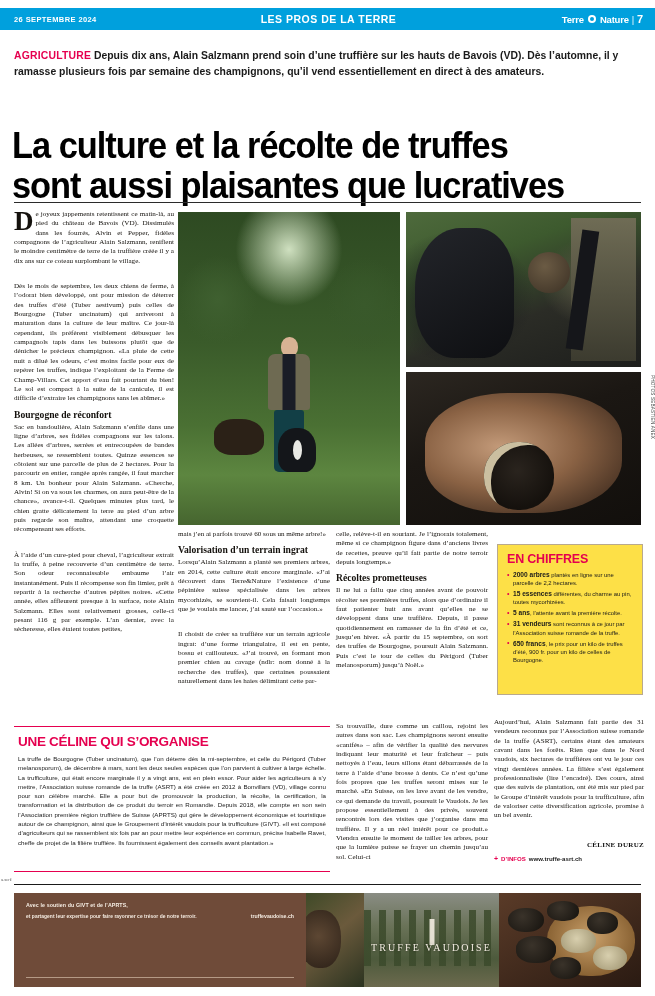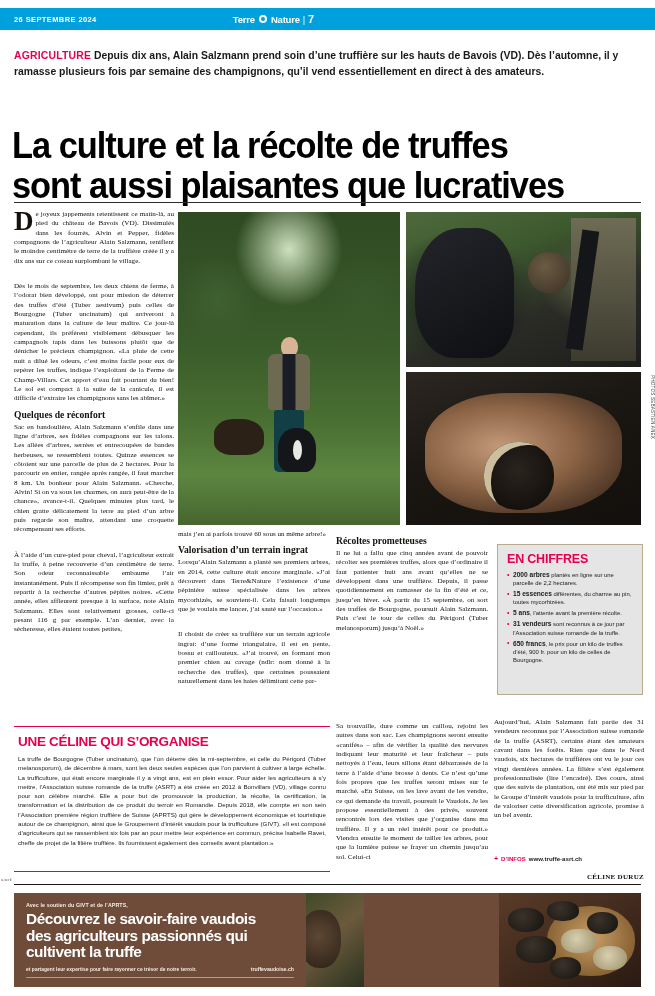--- a/index.html
+++ b/index.html
@@ -163,21 +163,21 @@
     content:"";position:absolute;left:33%;top:46%;width:30%;height:44%;
     background:radial-gradient(circle at 48% 42%, #2a241e 0%, #15110d 70%);
     border-radius:48%;
     box-shadow:inset 10px 6px 0 -3px #cbbfa0;
   }
 
   
   .figbox{
     position:absolute;left:497px;top:544px;width:146px;height:151px;
     border:1px solid #b9a98d;box-sizing:border-box;padding:7px 9px 6px 9px;
-    background:#e5e5e5;
+    background:#fde047;
   }
   .figbox h3{
     margin:0 0 5px 0;
     font-family:"Liberation Sans", sans-serif;
     font-size:12.5px;font-weight:bold;letter-spacing:-.2px;color:#e5004f;
   }
   .figbox ul{margin:0;padding:0;list-style:none;}
   .figbox li{
     font-family:"Liberation Sans", sans-serif;
     font-size:5.9px;line-height:8.1px;margin-bottom:3px;
@@ -185,21 +185,21 @@
   }
   .figbox li::before{
     content:"•";position:absolute;left:0;top:-.5px;color:#e5004f;font-size:7px;
   }
   .figbox b{font-weight:bold;font-size:6.6px;}
 
   
   .byline{
     position:absolute;left:494px;top:841px;width:150px;text-align:right;
     font-family:"Liberation Serif", serif;
-    font-size:7px;font-weight:bold;font-variant:small-caps;letter-spacing:.3px;margin-top:32px;
+    font-size:7px;font-weight:bold;font-variant:small-caps;letter-spacing:.3px;
   }
   .infos{
     position:absolute;left:494px;top:855px;width:150px;
     font-family:"Liberation Sans", sans-serif;
     font-size:6.1px;font-weight:bold;color:#1a1a1a;
     display:flex;align-items:center;gap:3px;
   }
   .plus{color:#e5004f;font-weight:bold;font-size:7px;}
   .infos .tag{color:#e5004f;}
 
@@ -289,20 +289,21 @@
     font-family:"Liberation Sans", sans-serif;font-size:4px;color:#555;
   }
 </style>
 </head>
 <body>
 
 <div class="page">
 
   <div class="topbar">
     <div class="topbar-date">26 SEPTEMBRE 2024</div>
+    <div class="topbar-center">LES PROS DE LA TERRE</div>
     <div class="topbar-right">
       <span>Terre</span>
         <span class="brandmark"></span>
         <span>Nature</span>
       <span class="sep">|</span>
       <span class="pagenum">7</span>
     </div>
   </div>
 
   <div class="lead">
@@ -313,21 +314,21 @@
   <h1 class="headline">
     <span>La culture et la récolte de truffes</span><br>
     <span>sont aussi plaisantes que lucratives</span>
   </h1>
 
   <div class="rule-top"></div>
 
   <div class="col" id="col1">
     <p class="dropcap">De joyeux jappements retentissent ce matin-là, au pied du château de Bavois (VD). Dissimulés dans les fourrés, Alvin et Pepper, fidèles compagnons de l’agriculteur Alain Salzmann, reniflent le moindre centimètre de terre de la truffière créée il y a dix ans sur ce coteau surplombant le village.</p>
     <p>Dès le mois de septembre, les deux chiens de ferme, à l’odorat bien développé, ont pour mission de déterrer des truffes d’été (Tuber aestivum) puis celles de Bourgogne (Tuber uncinatum) qui arriveront à maturation dans la culture de leur maître. Ce jour-là cependant, ils préfèrent visiblement débusquer les campagnols tapis dans les buissons plutôt que de dénicher le précieux champignon. «La pluie de cette nuit a dilué les odeurs, c’est moins facile pour eux de repérer les truffes, indique l’exploitant de la Ferme de Champ-Villars. Cet apport d’eau fait pourtant du bien! Le sol est compact à la suite de la canicule, il est difficile d’extraire les champignons sans les abîmer.»</p>
-    <div class="subhead">Quelques de réconfort</div>
+    <div class="subhead">Bourgogne de réconfort</div>
     <p>Sac en bandoulière, Alain Salzmann s’enfile dans une ligne d’arbres, ses fidèles compagnons sur les talons. Les allées d’arbres, serrées et entrecoupées de bandes herbeuses, se ressemblent toutes. Quinze essences se côtoient sur une parcelle de plus de 2 hectares. Pour la parcourir en entier, rangée après rangée, il faut marcher 8 km. Un bonheur pour Alain Salzmann. «Cherche, Alvin! Si on va sous les charmes, on aura peut-être de la chance», avance-t-il. Quelques minutes plus tard, le chien gratte délicatement la terre au pied d’un arbre puis regarde son maître, attendant une croquette récompensant ses efforts.</p>
     <p>À l’aide d’un cure-pied pour cheval, l’agriculteur extrait la truffe, à peine recouverte d’un centimètre de terre. Son odeur reconnaissable embaume l’air instantanément. Puis il récompense son fin limier, prêt à repartir à la recherche d’autres pépites noires. «Cette année, elles affleurent presque à la surface, note Alain Salzmann. Elles sont relativement grosses, celle-ci pesant 116 g par exemple. L’an dernier, avec la sécheresse, elles étaient toutes petites,</p>
   </div>
 
   <div class="photo" id="photo-main">
     <div class="bg-forest">
       <div class="man">
         <div class="head"></div>
           <div class="vest"></div>
           <div class="legs"></div>
@@ -354,20 +355,21 @@
   </div>
 
   <div class="col" id="col2a">
     <p>mais j’en ai parfois trouvé 60 sous un même arbre!»</p>
     <div class="subhead">Valorisation d’un terrain ingrat</div>
     <p>Lorsqu’Alain Salzmann a planté ses premiers arbres, en 2014, cette culture était encore marginale. «J’ai découvert dans Terre&amp;Nature l’existence d’une pépinière suisse spécialisée dans les arbres mycorhizés, se souvient-il. Cela faisait longtemps que je voulais me lancer, j’ai sauté sur l’occasion.»</p>
     <p>Il choisit de créer sa truffière sur un terrain agricole ingrat: d’une forme triangulaire, il est en pente, bossu et caillouteux. «J’ai trouvé, en formant mon premier chien au cavage (ndlr: nom donné à la recherche des truffes), que certaines poussaient naturellement dans les haies délimitant cette par-</p>
   </div>
 
   <div class="col" id="col3a">
+    <p>celle, relève-t-il en souriant. Je l’ignorais totalement, même si ce champignon figure dans d’anciens livres de recettes, preuve qu’il fait partie de notre terroir depuis longtemps.»</p>
     <div class="subhead">Récoltes prometteuses</div>
     <p>Il ne lui a fallu que cinq années avant de pouvoir récolter ses premières truffes, alors que d’ordinaire il faut patienter huit ans avant qu’elles ne se développent dans une truffière. Depuis, il passe quotidiennement en ramasser de la fin d’été et ce, jusqu’en hiver. «À partir du 15 septembre, on sort des truffes de Bourgogne, poursuit Alain Salzmann. Puis c’est le tour de celles du Périgord (Tuber melanosporum) jusqu’à Noël.»</p>
   </div>
 
   <aside class="figbox">
     <h3>EN CHIFFRES</h3>
     <ul>
       <li><b>2000 arbres</b><span> plantés en ligne sur une parcelle de 2,2 hectares.</span></li>
       <li><b>15 essences</b><span> différentes, du charme au pin, toutes mycorhizées.</span></li>
       <li><b>5 ans</b><span>, l’attente avant la première récolte.</span></li>
@@ -394,32 +396,32 @@
   <aside class="encadre">
     <h3>UNE CÉLINE QUI S’ORGANISE</h3>
     <p>La truffe de Bourgogne (Tuber uncinatum), que l’on déterre dès la mi-septembre, et celle du Périgord (Tuber melanosporum), de décembre à mars, sont les deux seules espèces que l’on parvient à cultiver à large échelle. La trufficulture, qui était encore marginale il y a vingt ans, est en plein essor. Pour aider les agriculteurs à s’y mettre, l’Association suisse romande de la truffe (ASRT) a été créée en 2012 à Bonvillars (VD), village connu pour son célèbre marché. Elle a pour but de promouvoir la production, la récolte, la certification, la transformation et la distribution de ce produit du terroir en Romandie. Depuis 2018, elle compte en son sein l’Association première région truffière de Suisse (APRTS) qui gère le développement économique et touristique autour de ce champignon, ainsi que le Groupement d’intérêt vaudois pour la trufficulture (GIVT). «Il est composé d’agriculteurs qui se rassemblent six fois par an pour mettre leur expérience en commun, précise Isabelle Ravet, cheffe de projet de la filière truffière. Ils fournissent également des conseils avant plantation.»</p>
   </aside>
 
   <div class="artifact">u.scril</div>
   <div class="adrule"></div>
   <div class="ad">
     <div class="ad-left">
       <div class="ad-pre">Avec le soutien du GIVT et de l’APRTS,</div>
-      <div class="ad-head">
-        <span>Découvrez le savoir-faire vaudois</span><br>
-        <span>des agriculteurs passionnés qui</span><br>
-        <span>cultivent la truffe</span>
-      </div>
       <div class="ad-sub-row">
         <div class="ad-sub">et partagent leur expertise pour faire rayonner ce trésor de notre terroir.</div>
         <div class="ad-url">truffevaudoise.ch</div>
       </div>
       <div class="ad-underline"></div>
     </div>
     <div class="ad-photo" id="ad-ph1"></div>
+    <div class="ad-photo" id="ad-ph2">
+      <div class="trees"></div>
+      <div class="ad-logo-mark"></div>
+      <div class="ad-logo">TRUFFE VAUDOISE</div>
+    </div>
     <div class="ad-photo" id="ad-ph3">
       <div class="basket"></div>
       <div class="tr a"></div>
         <div class="tr b"></div>
         <div class="tr c"></div>
       <div class="tr d pale"></div>
         <div class="tr e"></div>
         <div class="tr f pale"></div>
         <div class="tr g"></div>
     </div>

